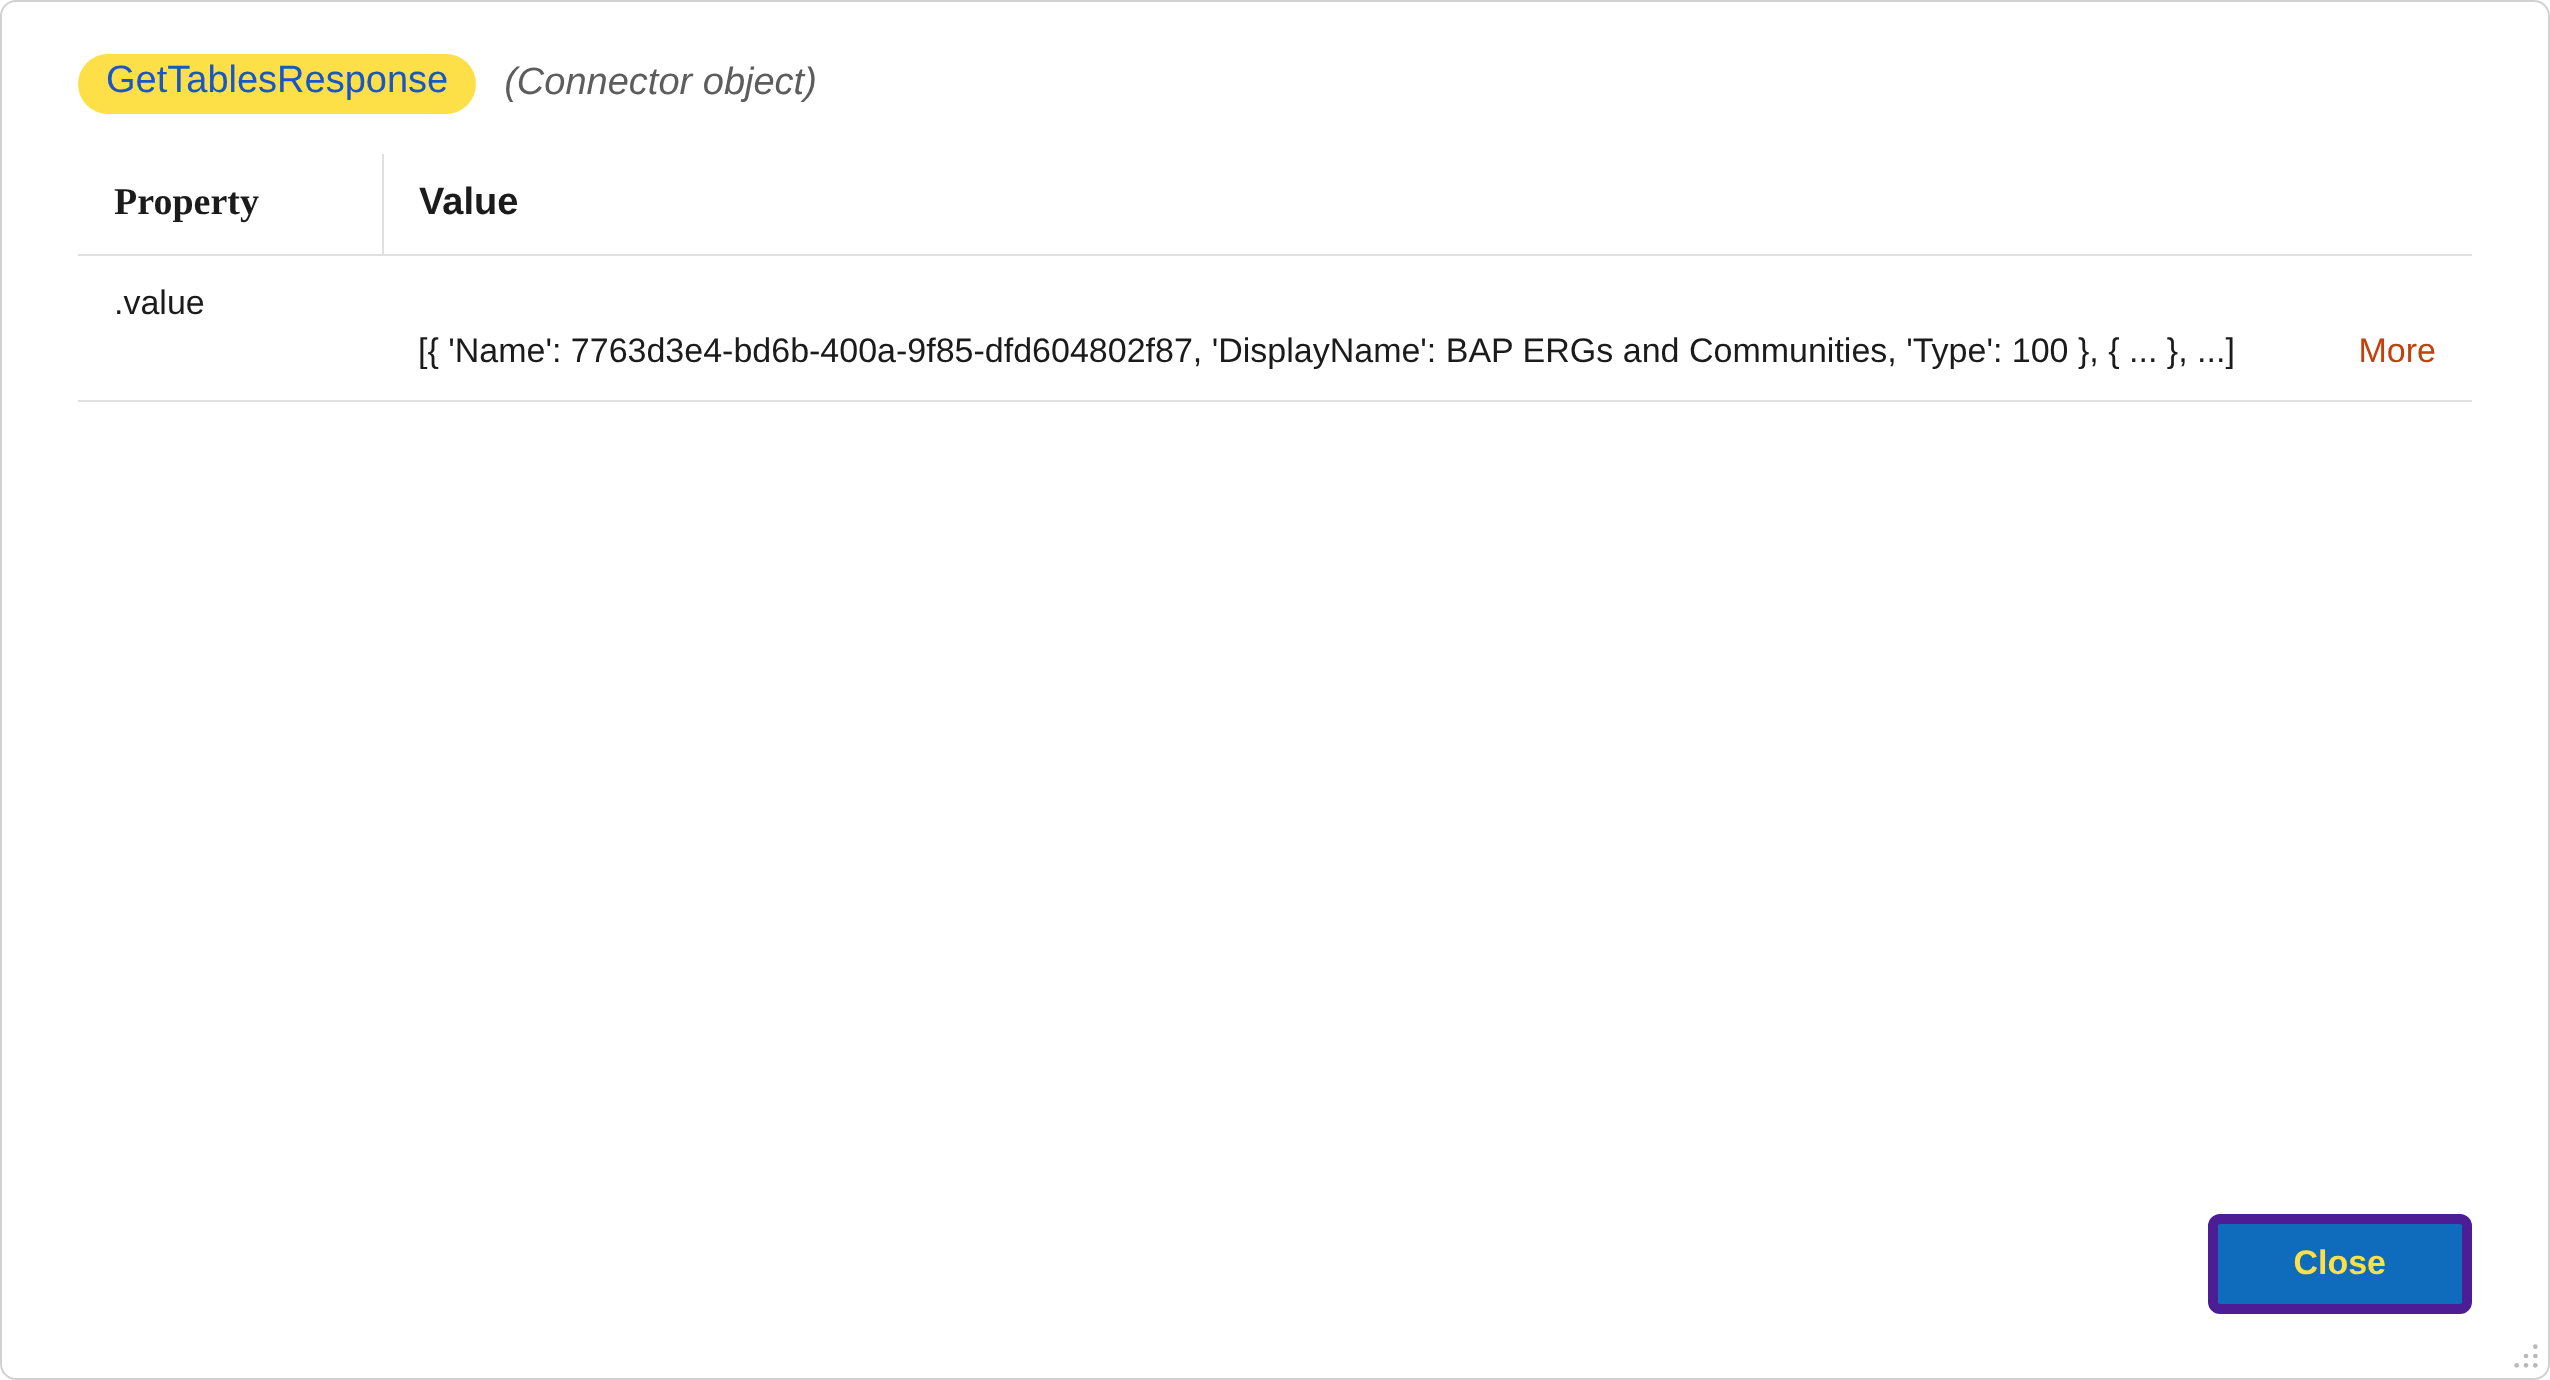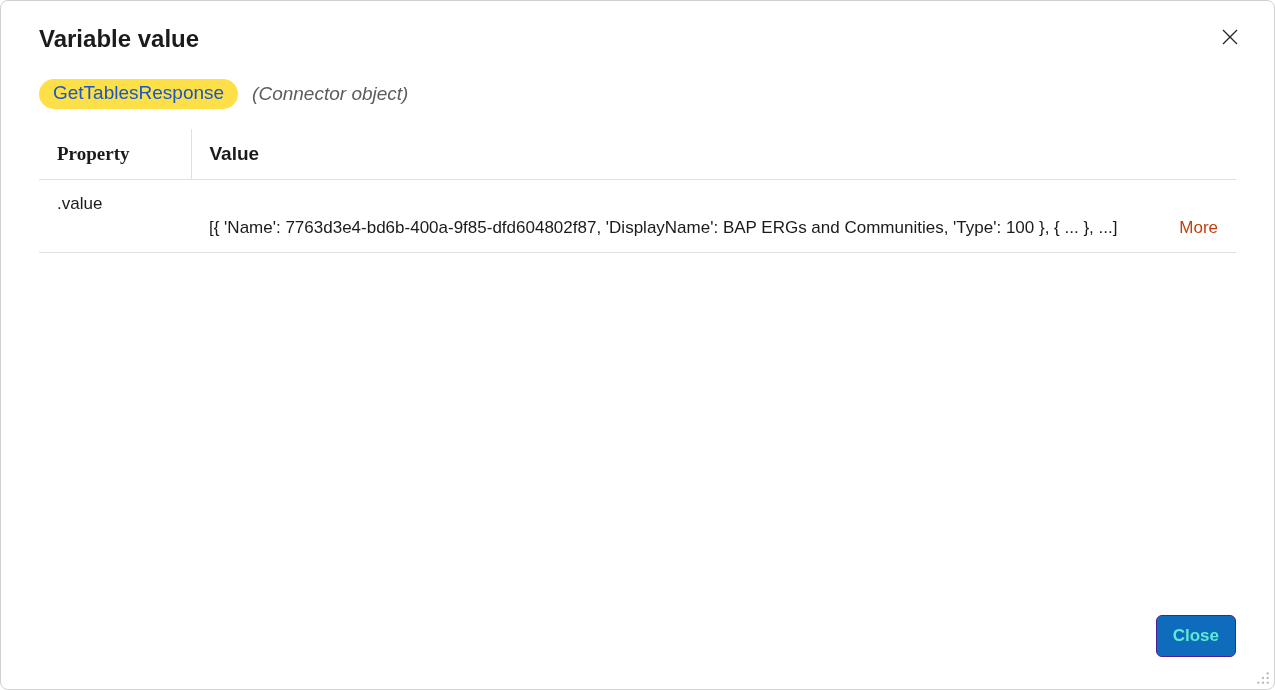--- a/index.html
+++ b/index.html
@@ -119,51 +119,42 @@
       white-space: nowrap;
       font-size: 17px;
     }
     .dialog-footer {
       display: flex;
       justify-content: flex-end;
       padding: 0 38px 32px 38px;
     }
     .primary-btn {
       background: #0f6cbd;
-      color: #5eead4;
-      border: 1px solid #4c1d95;
+      color: #fde047;
+      border: 5px solid #4c1d95;
       border-radius: 6px;
       font-size: 17px;
       font-weight: 600;
-      padding: 10px 16px;
+      padding: 10px 38px;
       cursor: pointer;
       font-family: inherit;
     }
     .resize-grip {
       position: absolute;
       right: 4px;
       bottom: 4px;
       width: 14px;
       height: 14px;
       color: #b9b9b9;
     }
   </style>
 </head>
 <body>
 
 <div class="dialog">
-  <div class="dialog-header">
-    <h1 class="dialog-title">Variable value</h1>
-    <button class="close-btn" aria-label="Close">
-      <svg viewBox="0 0 16 16" fill="none" stroke="currentColor" stroke-width="1.2">
-        <line x1="1" y1="1" x2="15" y2="15"></line>
-        <line x1="15" y1="1" x2="1" y2="15"></line>
-      </svg>
-    </button>
-  </div>
 
   <div class="subheader">
     <span class="pill">GetTablesResponse</span>
     <span class="object-type">(Connector object)</span>
   </div>
 
   <div class="table-wrap">
     <table>
       <thead>
         <tr>

